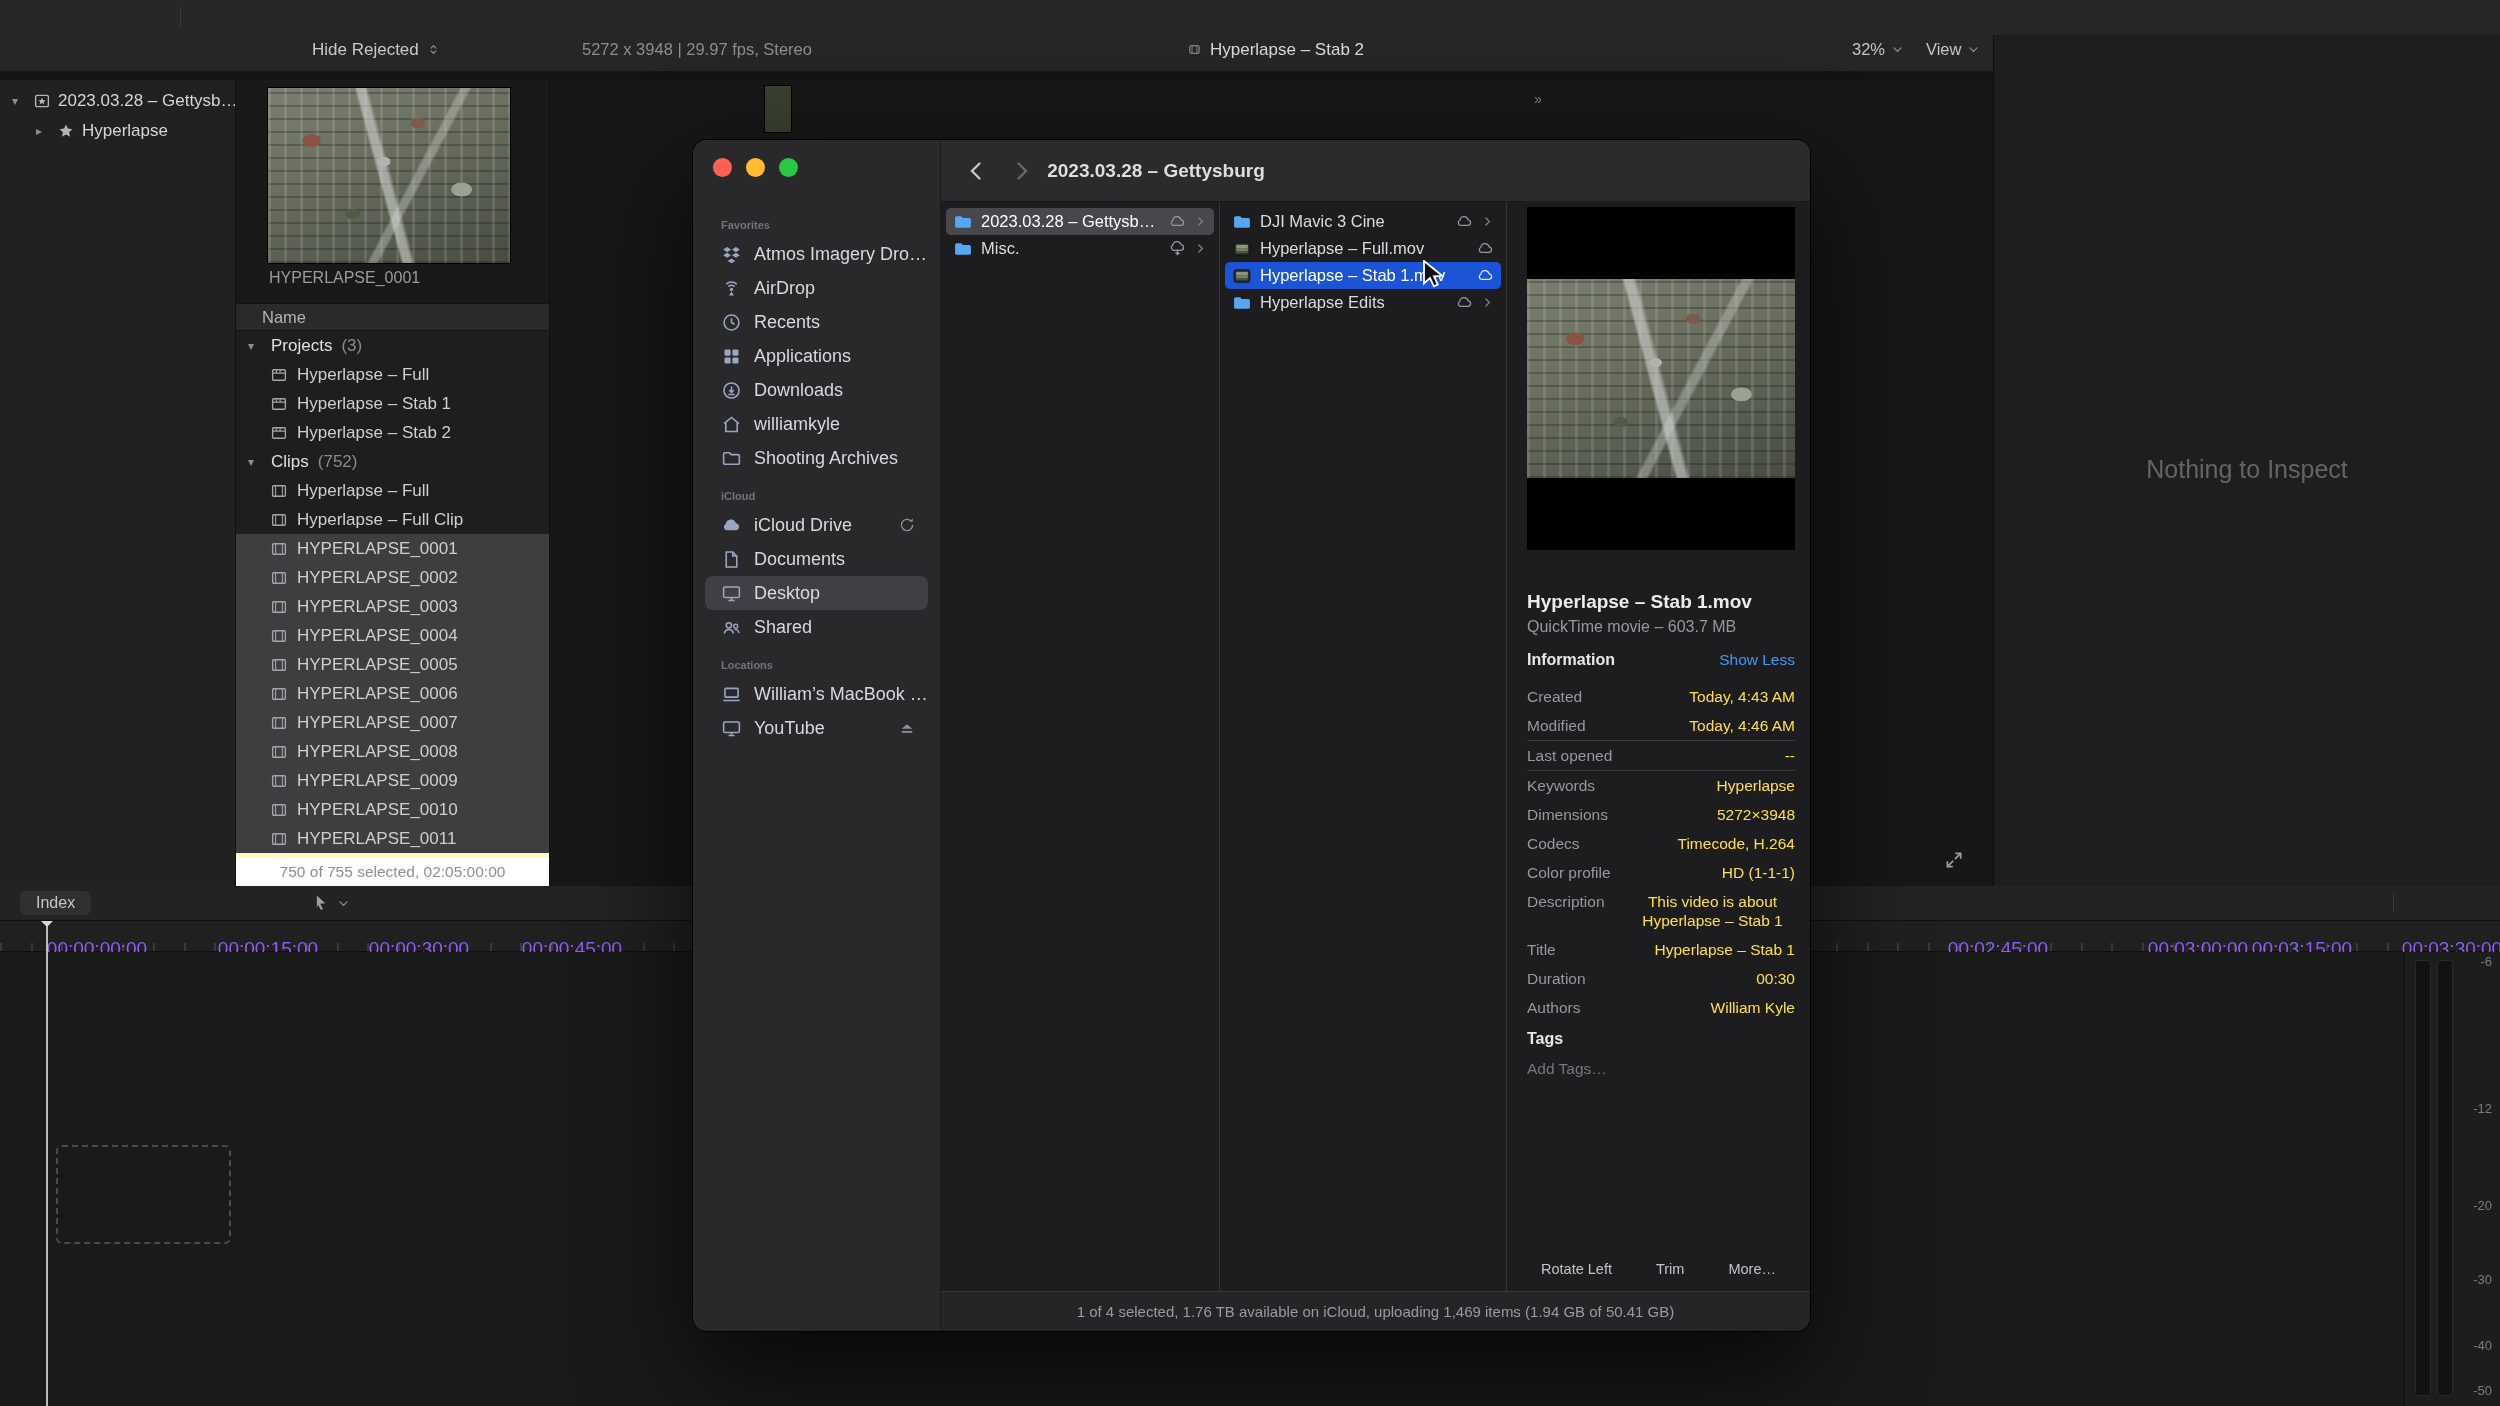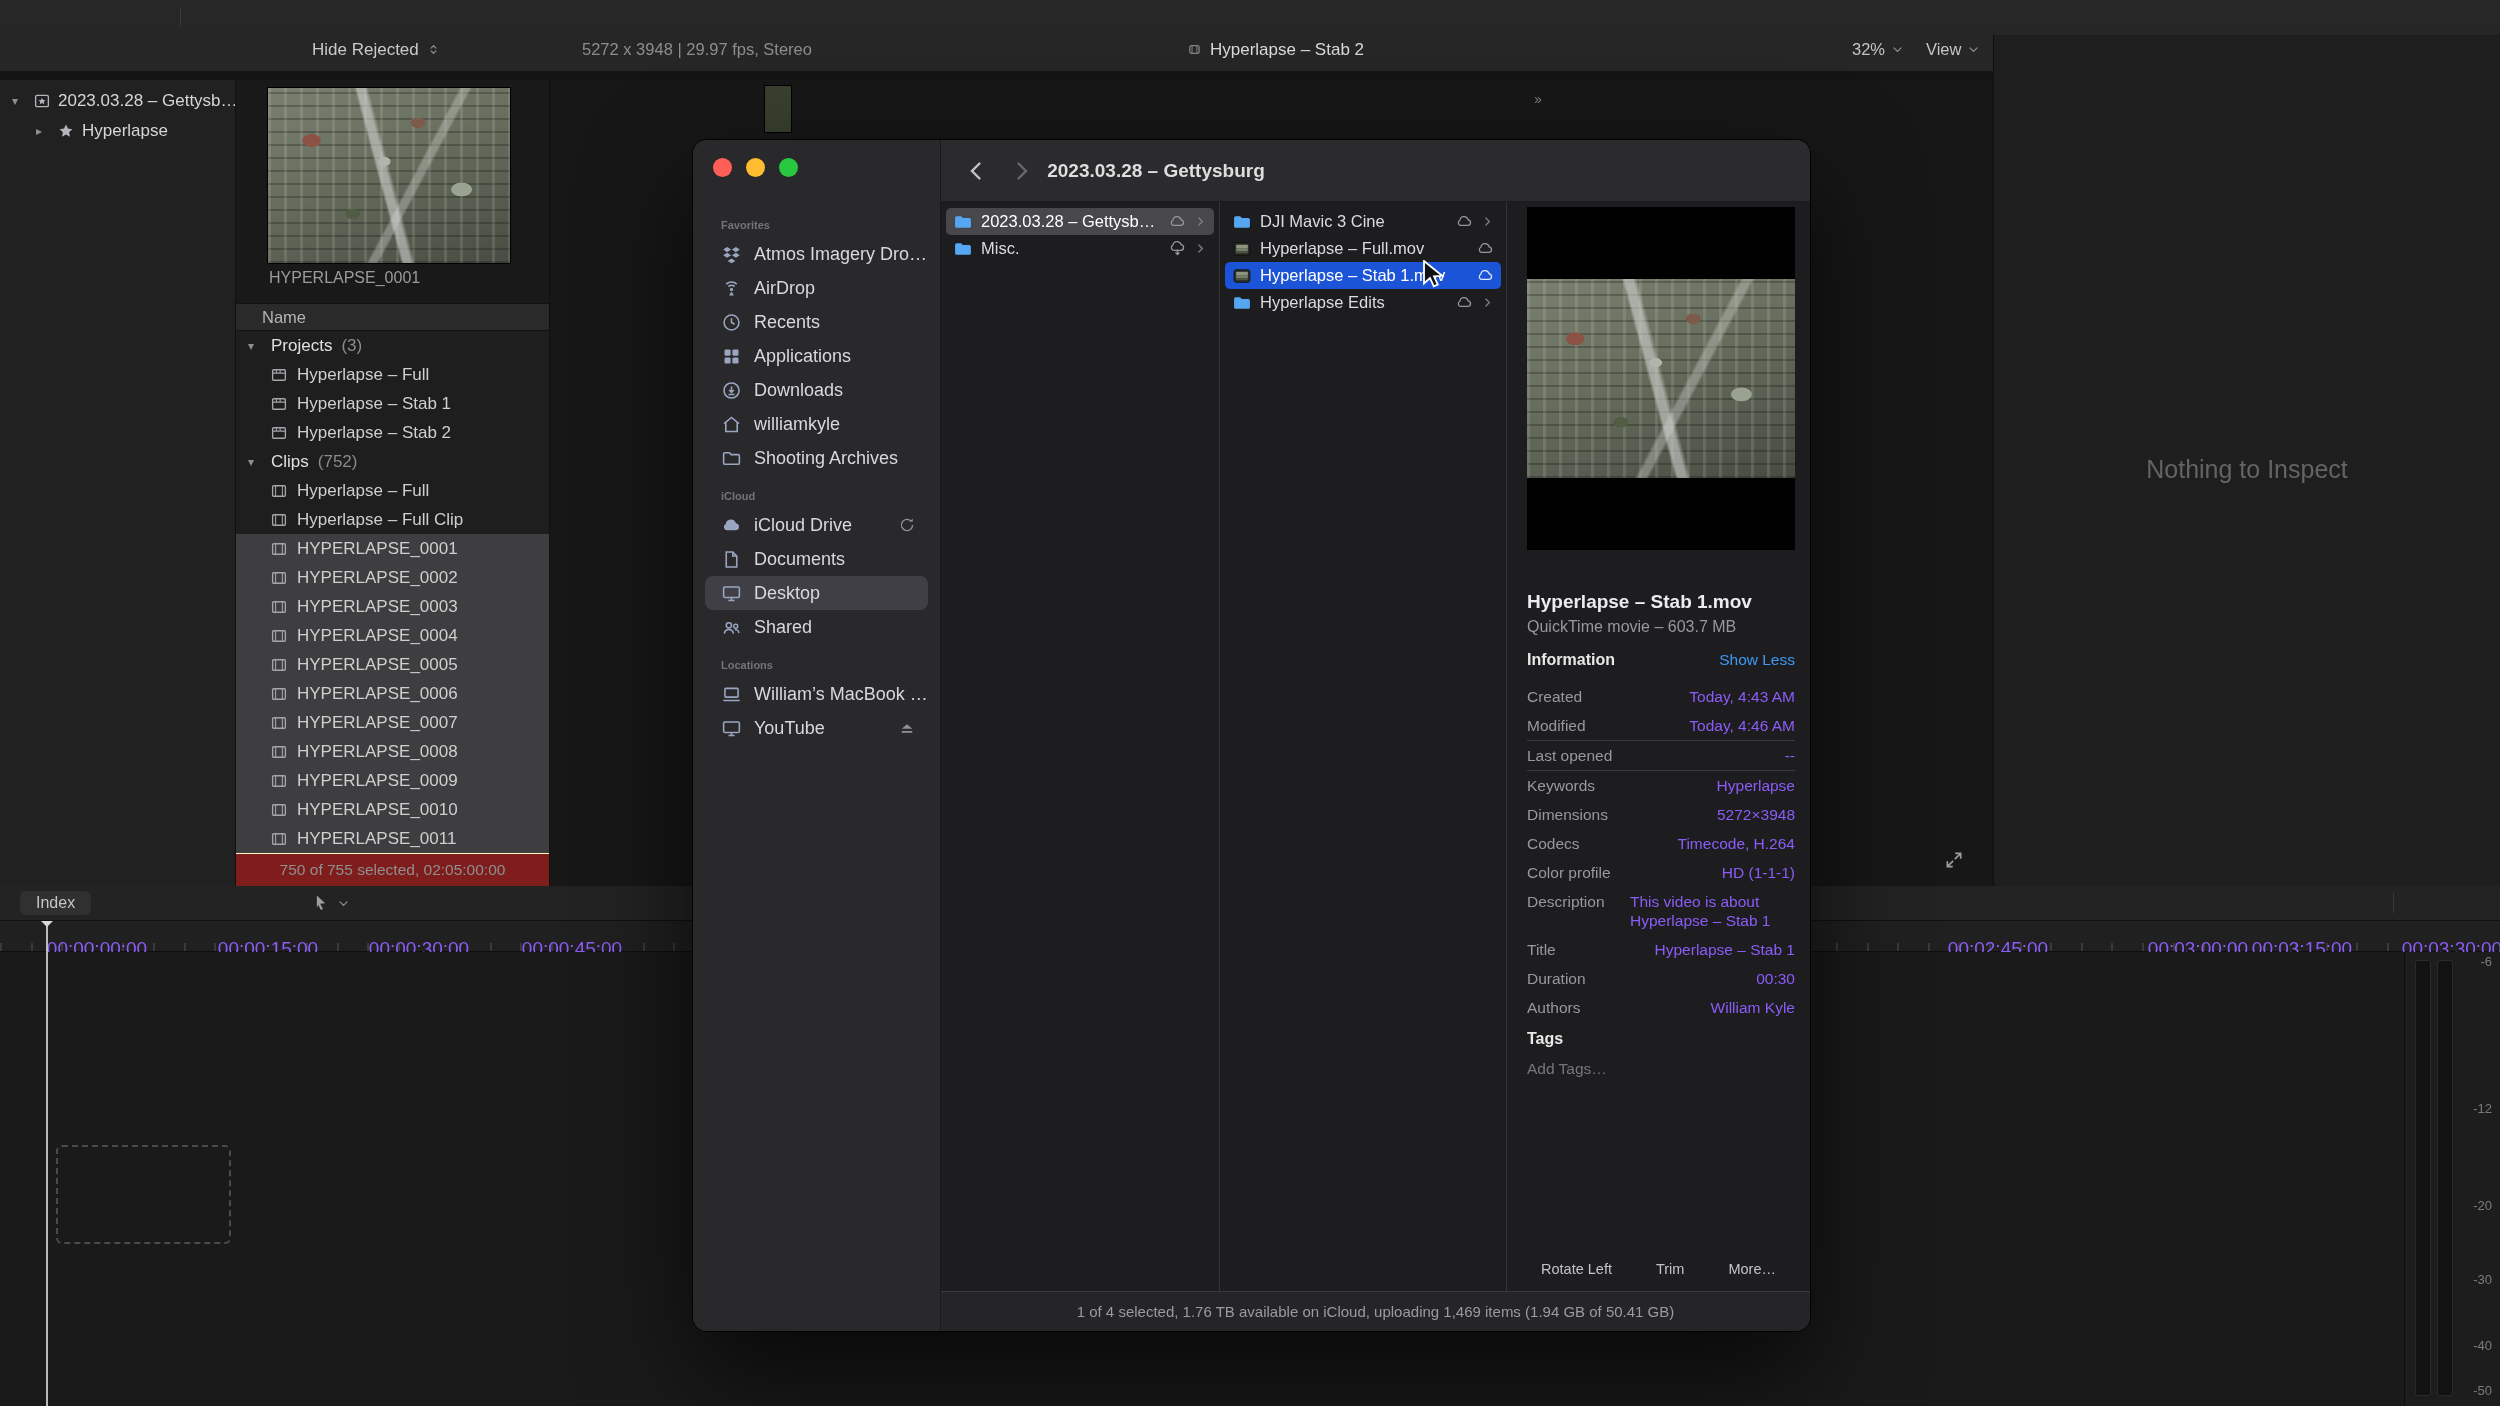--- a/index.html
+++ b/index.html
@@ -40,21 +40,21 @@
   .clip-preview{height:223px;background:#191919;position:relative;flex:none}
   .clip-preview .aerial{position:absolute;left:32px;top:8px;width:242px;height:175px;outline:1px solid #000}
   .clip-preview-label{position:absolute;left:33px;top:189px;color:#9c9c9c;font-size:16px}
   .name-header{height:28px;background:#2a2a2a;border-top:1px solid #121212;border-bottom:1px solid #121212;color:#b4b4b4;font-size:16.5px;display:flex;align-items:center;padding-left:26px;flex:none}
   .rows{flex:1;overflow:hidden}
   .brow{display:flex;align-items:center;height:29px;font-size:17px;color:#cfcfcf;padding-left:34px;gap:9px;white-space:nowrap}
   .brow.group{padding-left:12px;color:#e0e0e0}
   .brow.selected{background:#3e3e40}
   .brow svg.ic{width:18px;height:18px;color:#a5a5aa}
   .brow-count{color:#8b8b8b}
-  .browser-status{height:33px;background:#7f1d1d;border-top:1px solid #fef9c3;color:#8f8f8f;font-size:15.5px;display:flex;align-items:center;justify-content:center;flex:none}
+  .browser-status{height:33px;background:#ffffff;border-top:4px solid #fef9c3;color:#8f8f8f;font-size:15.5px;display:flex;align-items:center;justify-content:center;flex:none}
 
   
   .fcp-viewer{position:absolute;left:550px;top:80px;width:1442px;height:806px;background:#171717}
   .film-sliver{position:absolute;left:215px;top: 6px;width:26px;height:46px;background:#39402f;outline:1px solid #000}
   .viewer-marker{position:absolute;left:984px;top:10px;color:#7d7d7d;font-size:15px;letter-spacing:-2px}
   .expand-btn{position:absolute;right:28px;bottom:16px}
   .fcp-inspector{position:absolute;left:1993px;top:35px;width:507px;height:851px;background:#1e1e1e;border-left:1px solid #0e0e0e}
   .nothing{position:absolute;left:50%;top:420px;transform:translateX(-50%);color:#646464;font-size:25px;white-space:nowrap}
 
   
@@ -128,21 +128,21 @@
   .p-media .aerial{position:absolute;left:0;top:72px;width:100%;height:199px}
   .p-name{position:absolute;left:20px;top:389px;right:15px;color:#ececee;font-size:19px;font-weight:700}
   .p-kind{position:absolute;left:20px;top:416px;color:#98989d;font-size:16px}
   .p-info-header{position:absolute;left:20px;right:15px;top:449px;display:flex;align-items:baseline}
   .p-info-title{color:#e8e8e8;font-size:16px;font-weight:700}
   .p-showless{margin-left:auto;color:#3f99f6;font-size:15.5px}
   .p-rows{position:absolute;left:20px;right:15px;top:480px}
   .p-row{display:flex;justify-content:space-between;align-items:flex-start;padding:5px 0;font-size:15.5px;line-height:19px}
   .p-row.divider{border-bottom:1px solid #3a3a3d}
   .p-label{color:#98989d}
-  .p-value{color:#8b5cf6;text-align:left}
+  .p-value{color:#fde047;text-align:center}
   .p-row.wrap .p-value{max-width:165px}
   .p-tags-h{position:absolute;left:20px;top:828px;color:#e8e8e8;font-size:16px;font-weight:700}
   .p-addtags{position:absolute;left:20px;top:858px;color:#76767c;font-size:15.5px}
   .p-actions{position:absolute;left:0;right:0;top:1028px;display:flex;justify-content:space-between;padding:0 34px}
   .p-action{display:flex;flex-direction:column;align-items:center;gap:7px;color:#c4c4c8;font-size:14.5px}
   .p-action svg.ic{width:24px;height:24px;color:#cfcfd3}
 
   .f-status{position:absolute;left:248px;right:0;bottom:0;height:40px;border-top:1px solid #39393c;background:#252528;display:flex;align-items:center;justify-content:center;color:#9a9aa0;font-size:15px}
 
   .mouse-cursor{position:absolute;left:1422px;top:260px;z-index:60}

